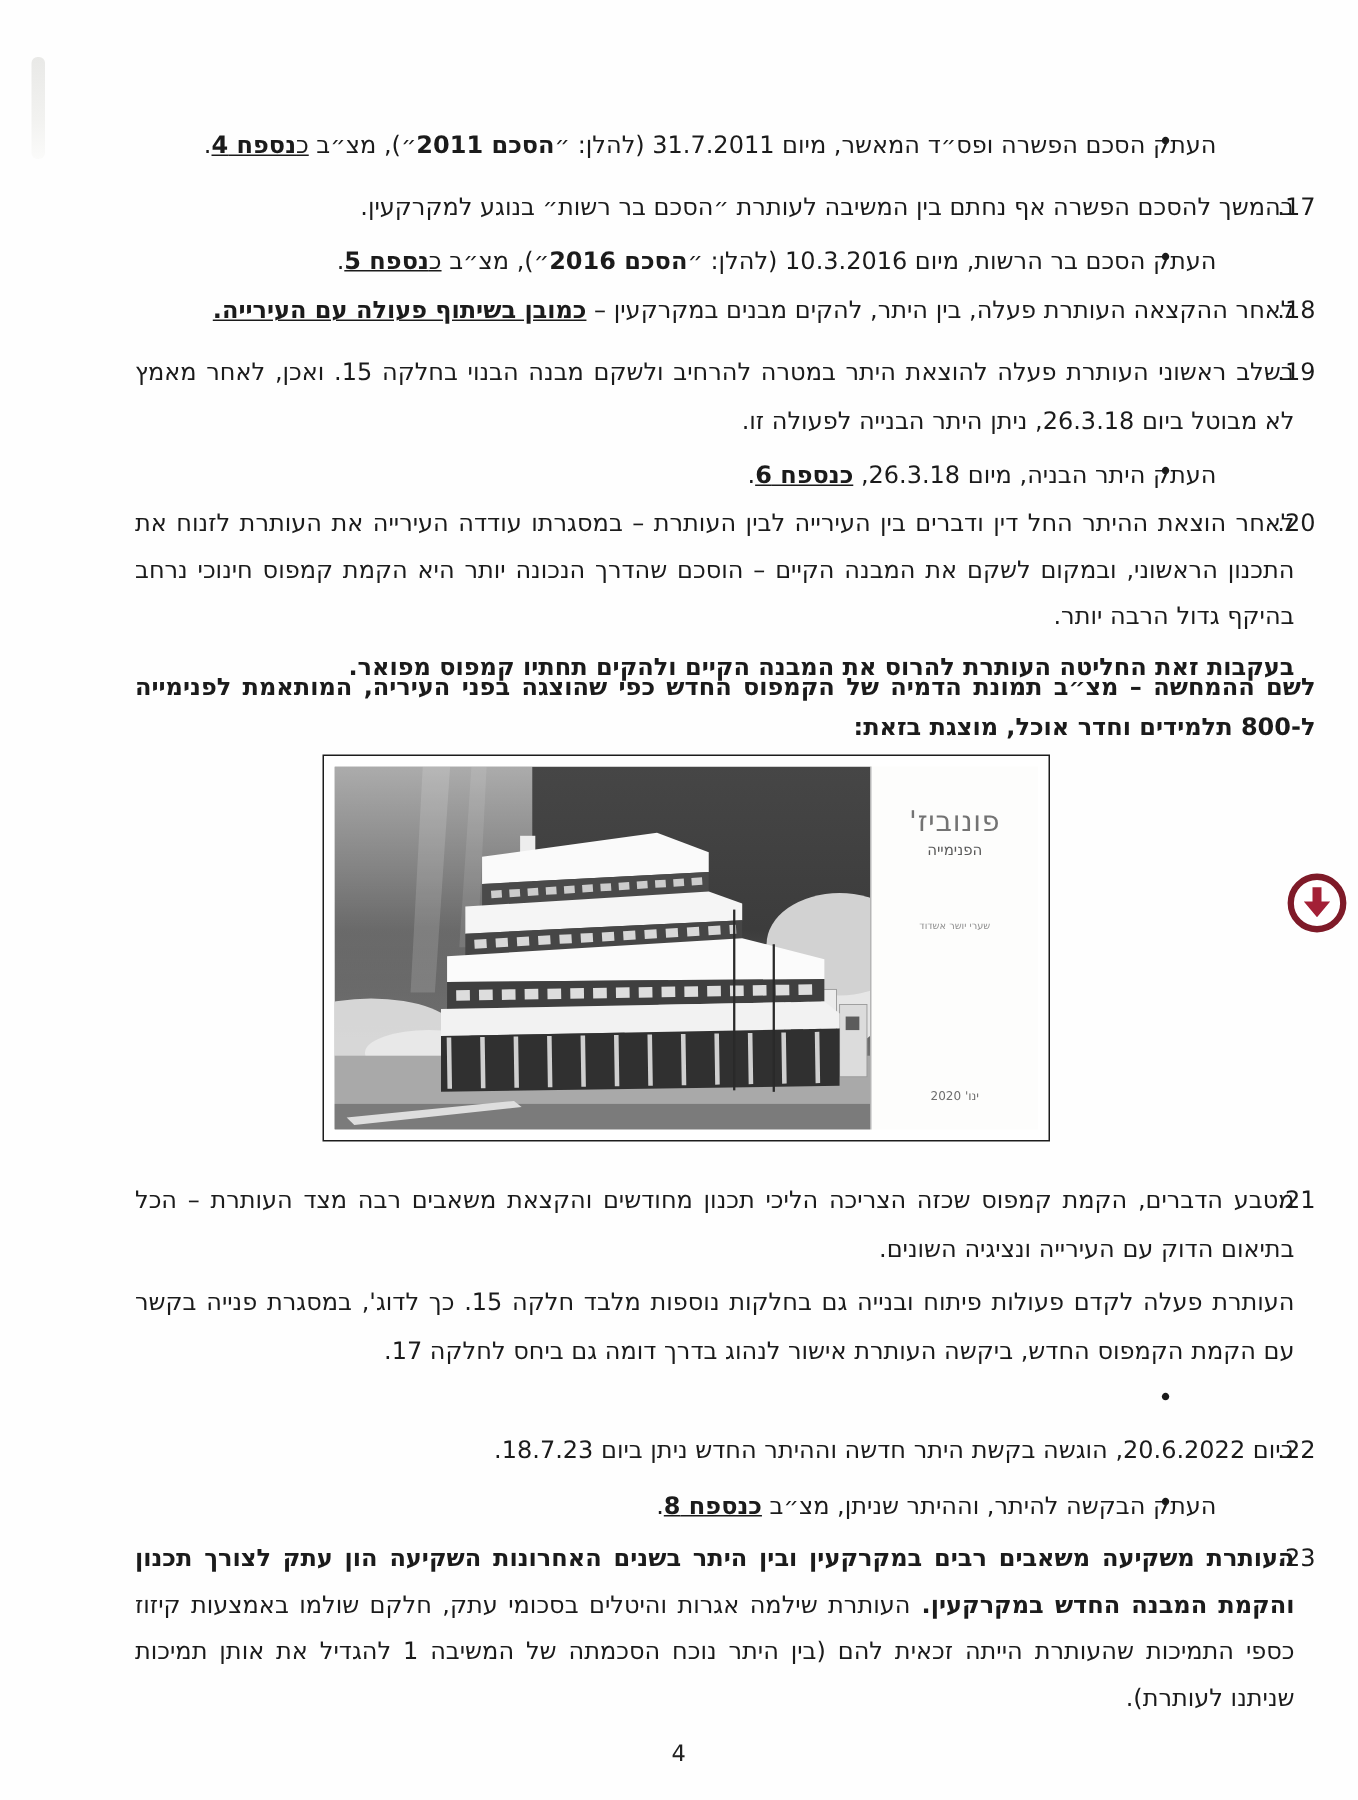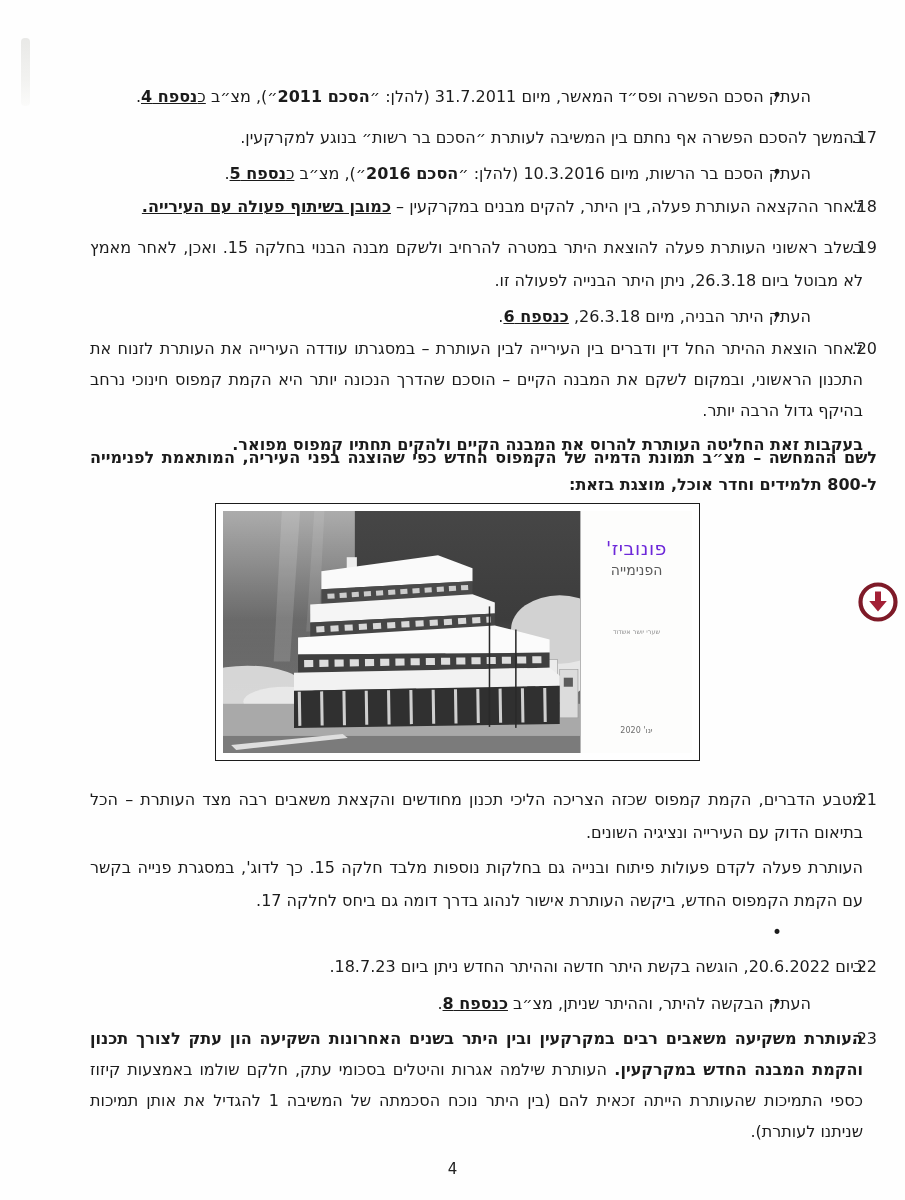--- a/index.html
+++ b/index.html
@@ -40,23 +40,23 @@
   }
   .figure-row{display:flex;flex-direction:row;height:100%;direction:ltr;}
   .render-wrap{flex:1 1 auto;height:100%;}
   .render-wrap svg{display:block;width:100%;height:100%;}
   .panel{
     width:112px;flex:0 0 112px;height:100%;background:#fdfdfc;
     border-left:1px solid #b5b5b5;box-sizing:border-box;
     display:flex;flex-direction:column;align-items:center;direction:rtl;
     position:relative;
   }
-  .panel-title{margin-top:26px;font-size:19px;color:#6d28d9;letter-spacing:.5px;}
-  .panel-subtitle{margin-top:3px;font-size:14px;color:#5a5a5a;}
-  .panel-credit{margin-top:50px;font-size:6.5px;color:#8f8f8f;filter:blur(.4px);}
+  .panel-title{margin-top:26px;font-size:19px;color:#737373;letter-spacing:.5px;}
+  .panel-subtitle{margin-top:3px;font-size:10px;color:#5a5a5a;}
+  .panel-credit{margin-top:40px;font-size:6.5px;color:#8f8f8f;filter:blur(.4px);}
   .panel-date{position:absolute;bottom:18px;font-size:8px;color:#6d6d6d;}
 
   .scroll-btn{
     position:absolute;left:857px;top:581px;width:42px;height:42px;cursor:pointer;
   }
   .page-number{
     position:absolute;top:1160px;left:0;width:100%;
     text-align:center;font-size:15px;color:#222;
   }
 </style>

